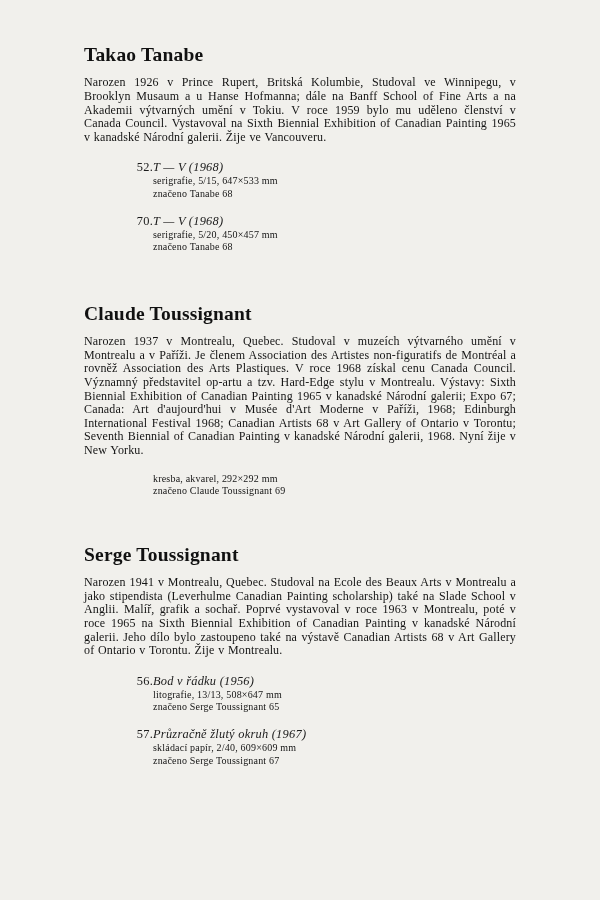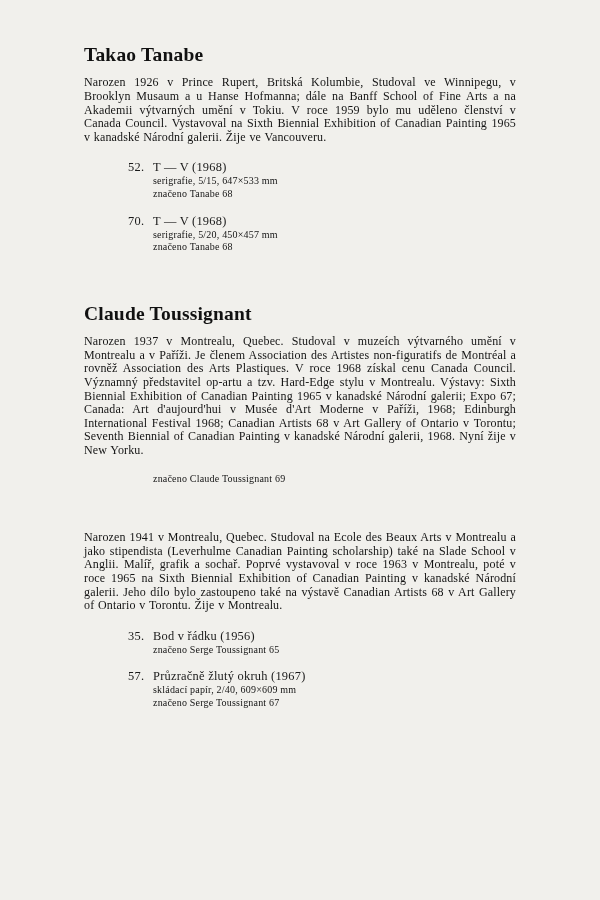--- a/index.html
+++ b/index.html
@@ -61,25 +61,26 @@
   }
   .entry-title-row {
     display: flex;
     align-items: baseline;
     font-size: 12.4px;
     line-height: 16px;
     letter-spacing: 0.25px;
   }
   .entry-num {
     min-width: 25px;
-    text-align: left;
+    text-align: right;
     flex: 0 0 auto;
   }
   .entry-title {
     flex: 1 1 auto;
+    font-style: italic;
   }
   .entry-detail {
     font-size: 10px;
     line-height: 12.6px;
     padding-left: 25px;
     letter-spacing: 0.2px;
     color: #141414;
   }
   .gap-after-entries-1 { height: 49px; }
   .gap-after-entries-2 { height: 46px; }
@@ -118,38 +119,41 @@
     </div>
 
     <div class="gap-after-entries-1"></div>
 
     <div class="artist-section sec2">
       <h1 class="artist-name">Claude Toussignant</h1>
       <p class="bio">Narozen 1937 v Montrealu, Quebec. Studoval v muzeích výtvarného umění v Montrealu a v Paříži. Je členem Association des Artistes non-figuratifs de Montréal a rovněž Association des Arts Plastiques. V roce 1968 získal cenu Canada Council. Významný představitel op-artu a tzv. Hard-Edge stylu v Montrealu. Výstavy: Sixth Biennial Exhibition of Canadian Painting 1965 v kanadské Národní galerii; Expo 67; Canada: Art d'aujourd'hui v Musée d'Art Moderne v Paříži, 1968; Edinburgh International Festival 1968; Canadian Artists 68 v Art Gallery of Ontario v Torontu; Seventh Biennial of Canadian Painting v kanadské Národní galerii, 1968. Nyní žije v New Yorku.</p>
       <div class="entries">
 
         <div class="entry">
+          <div class="entry-detail">kresba, akvarel, 292×292 mm</div>
           <div class="entry-detail">značeno Claude Toussignant 69</div>
         </div>
 
 
       </div>
     </div>
 
     <div class="gap-after-entries-2"></div>
 
     <div class="artist-section">
+      <h1 class="artist-name">Serge Toussignant</h1>
       <p class="bio">Narozen 1941 v Montrealu, Quebec. Studoval na Ecole des Beaux Arts v Montrealu a jako stipendista (Leverhulme Canadian Painting scholarship) také na Slade School v Anglii. Malíř, grafik a sochař. Poprvé vystavoval v roce 1963 v Montrealu, poté v roce 1965 na Sixth Biennial Exhibition of Canadian Painting v kanadské Národní galerii. Jeho dílo bylo zastoupeno také na výstavě Canadian Artists 68 v Art Gallery of Ontario v Torontu. Žije v Montrealu.</p>
       <div class="entries">
 
         <div class="entry">
           <div class="entry-title-row">
-            <span class="entry-num">35.</span>
+            <span class="entry-num">56.</span>
             <span class="entry-title">Bod v řádku (1956)</span>
           </div>
+          <div class="entry-detail">litografie, 13/13, 508×647 mm</div>
           <div class="entry-detail">značeno Serge Toussignant 65</div>
         </div>
 
         <div class="entry">
           <div class="entry-title-row">
             <span class="entry-num">57.</span>
             <span class="entry-title">Průzračně žlutý okruh (1967)</span>
           </div>
           <div class="entry-detail">skládací papír, 2/40, 609×609 mm</div>
           <div class="entry-detail">značeno Serge Toussignant 67</div>

